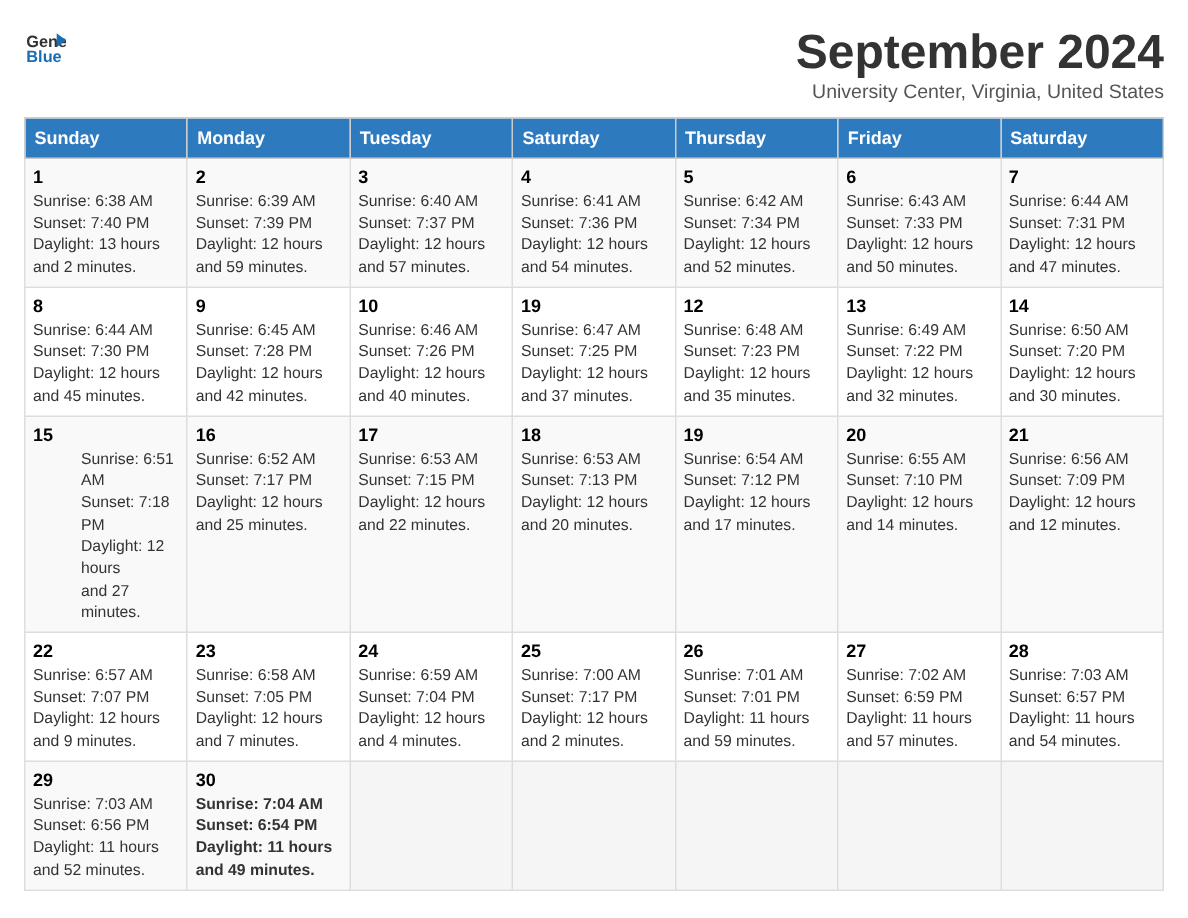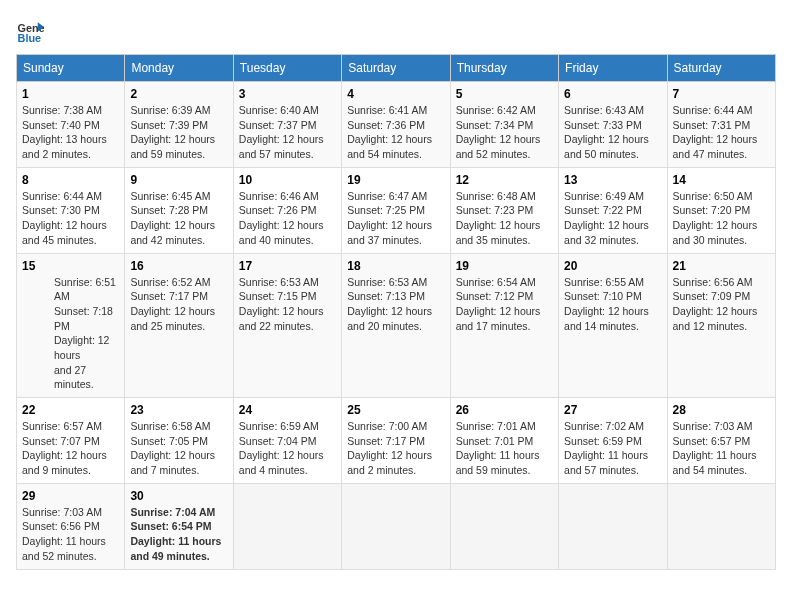--- a/index.html
+++ b/index.html
@@ -41,21 +41,21 @@
       width: 100%;
       border-collapse: collapse;
       font-size: 11px;
     }
     thead tr th {
       background-color: #2e7abf;
       color: #fff;
       text-align: left;
       padding: 6px 6px;
       font-size: 12px;
-      font-weight: normal;
+      font-weight: bold;
       border: 1px solid #ccc;
     }
     tbody tr td {
       border: 1px solid #ddd;
       vertical-align: top;
       padding: 5px 5px;
       width: 14.28%;
       min-height: 80px;
       background: #fff;
     }
@@ -83,40 +83,44 @@
 </head>
 <body>
 
 <div class="header">
   <div class="logo">
     <svg class="logo-icon" viewBox="0 0 36 36">
       <text x="2" y="20" font-size="14" font-weight="bold" fill="#333">General</text>
       <text x="2" y="33" font-size="14" font-weight="bold" fill="#1a6cb5">Blue</text>
       <polygon points="28,8 36,14 28,20" fill="#1a6cb5"></polygon>
     </svg>
+  </div>
+  <div class="title-block">
+    <div class="month-title">September 2024</div>
+    <div class="subtitle">University Center, Virginia, United States</div>
   </div>
 </div>
 
 <table>
   <thead>
     <tr id="header-row">
         <th>Sunday</th>
         <th>Monday</th>
         <th>Tuesday</th>
         <th>Saturday</th>
         <th>Thursday</th>
         <th>Friday</th>
         <th>Saturday</th>
       </tr>
   </thead>
   <tbody id="calendar-body">
       <tr>
         <td>
           <span class="day-num">1</span>
-          <div class="day-info" style="white-space: pre-line;">Sunrise: 7:38 AM
+          <div class="day-info" style="white-space: pre-line;">Sunrise: 6:38 AM
 Sunset: 7:40 PM
 Daylight: 13 hours
 and 2 minutes.</div>
         </td>
         <td>
           <span class="day-num">2</span>
           <div class="day-info" style="white-space: pre-line;">Sunrise: 6:39 AM
 Sunset: 7:39 PM
 Daylight: 12 hours
 and 59 minutes.</div>

